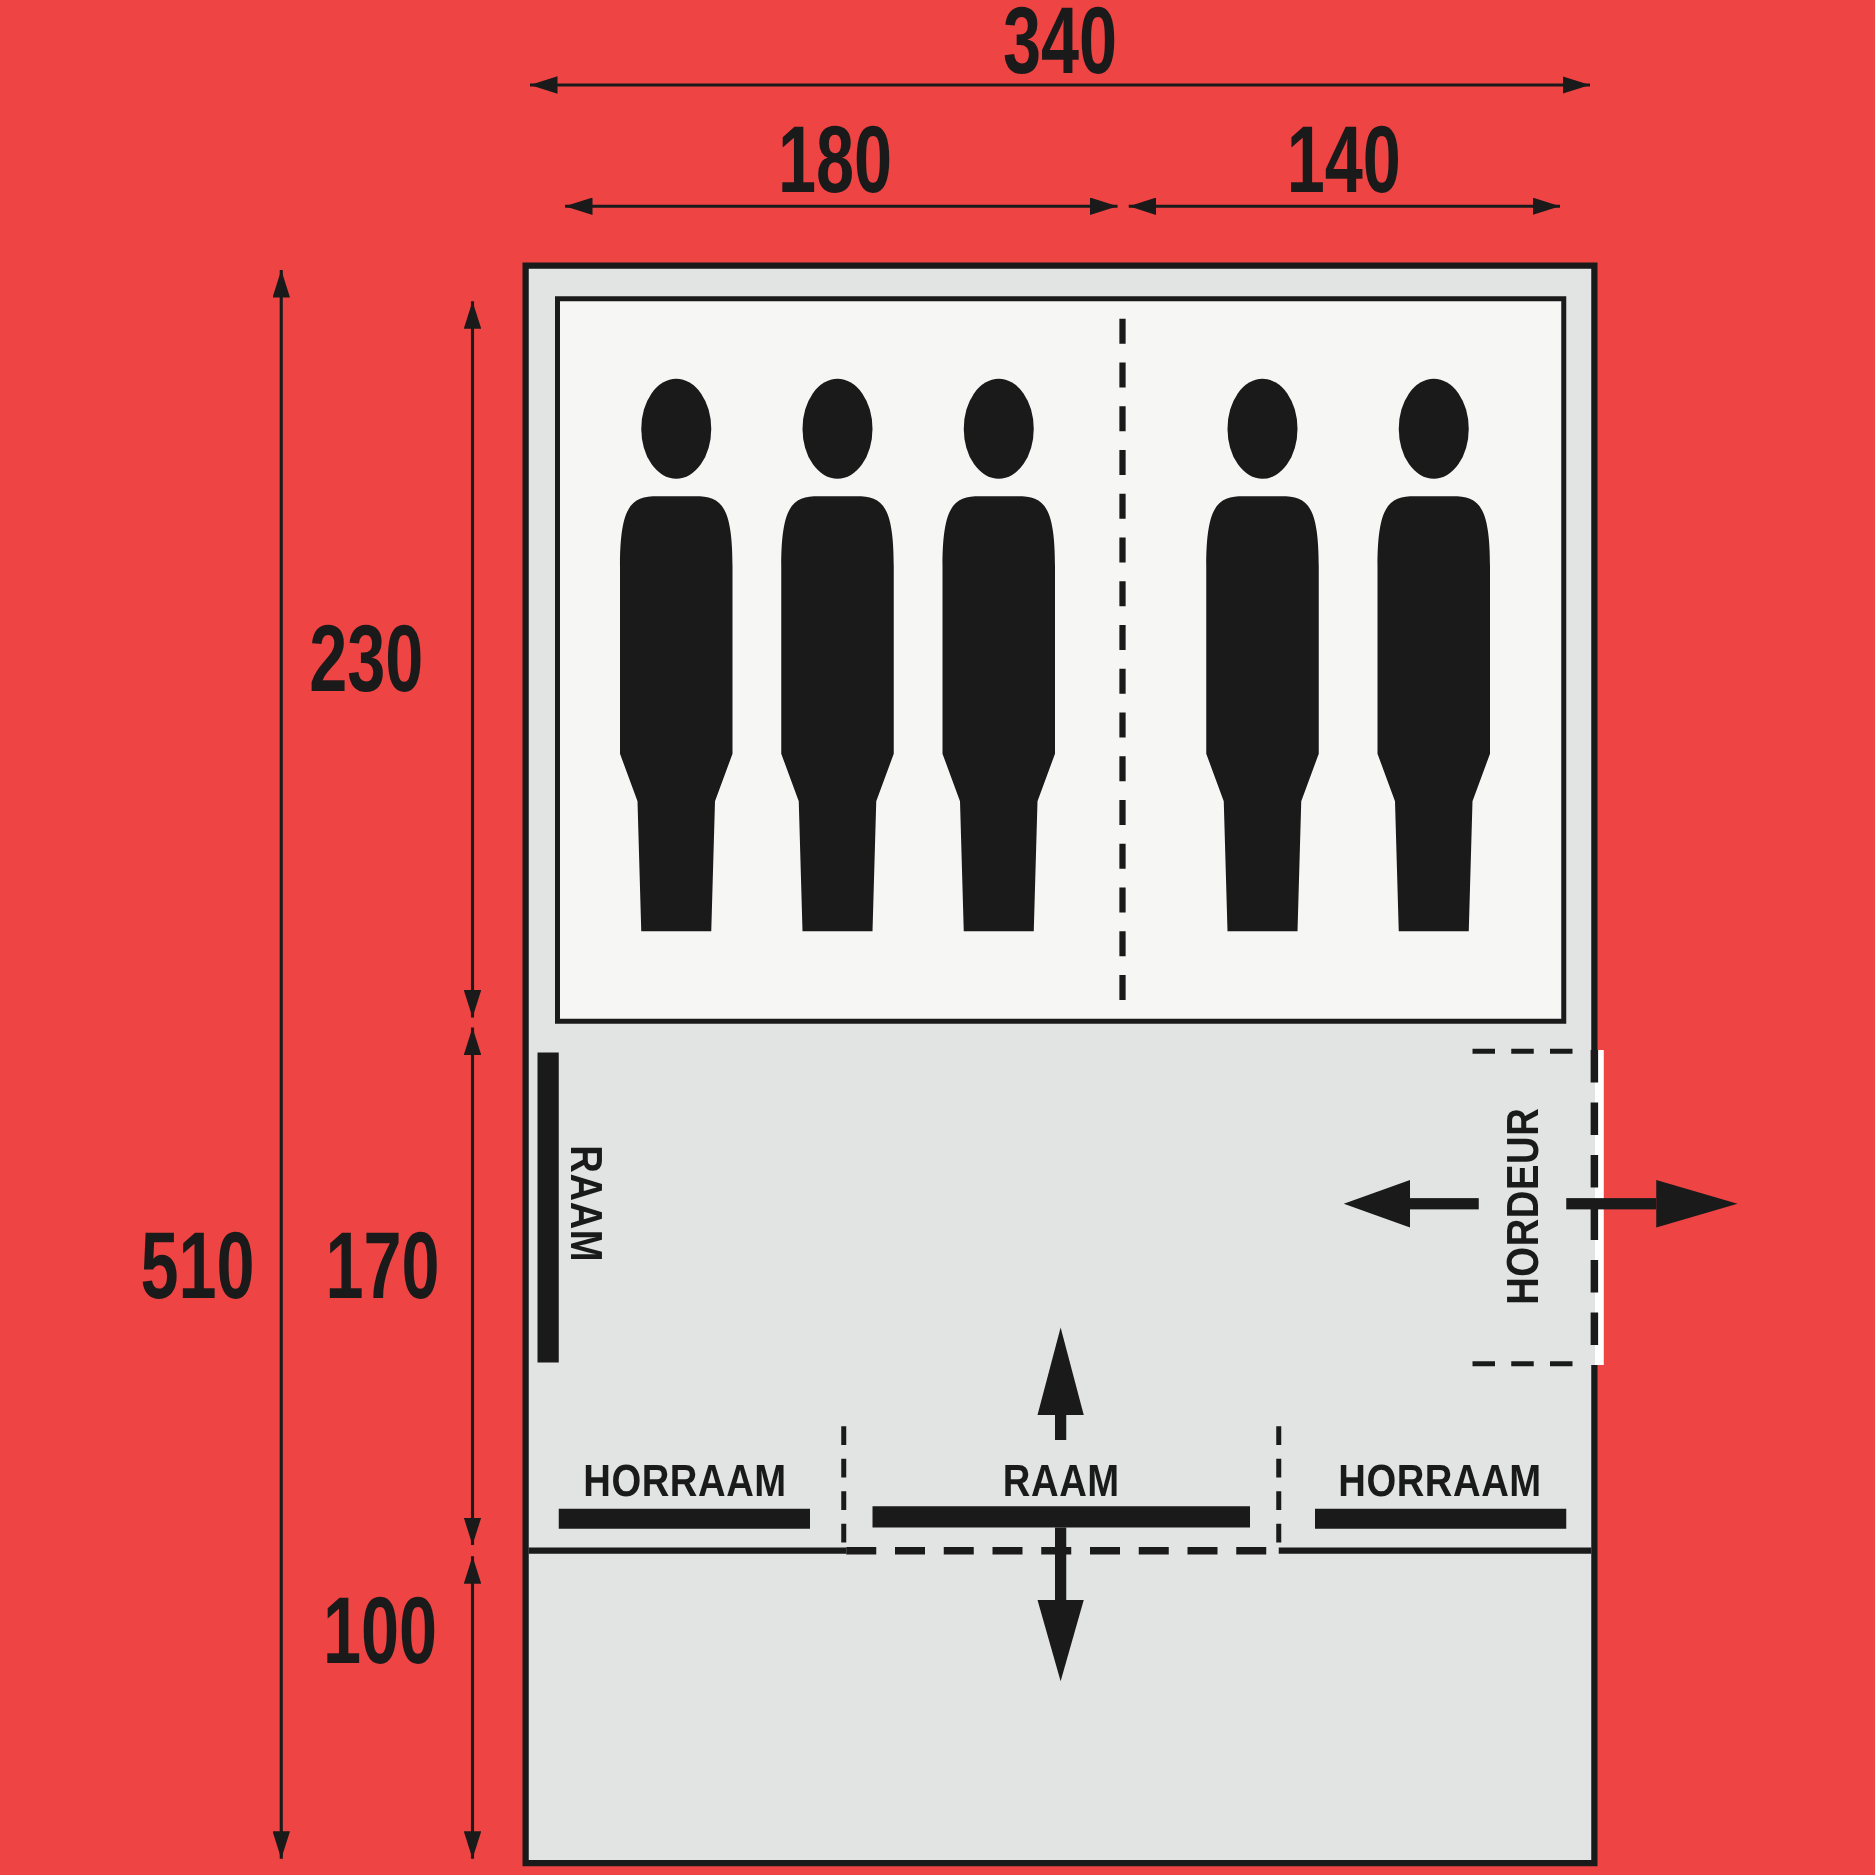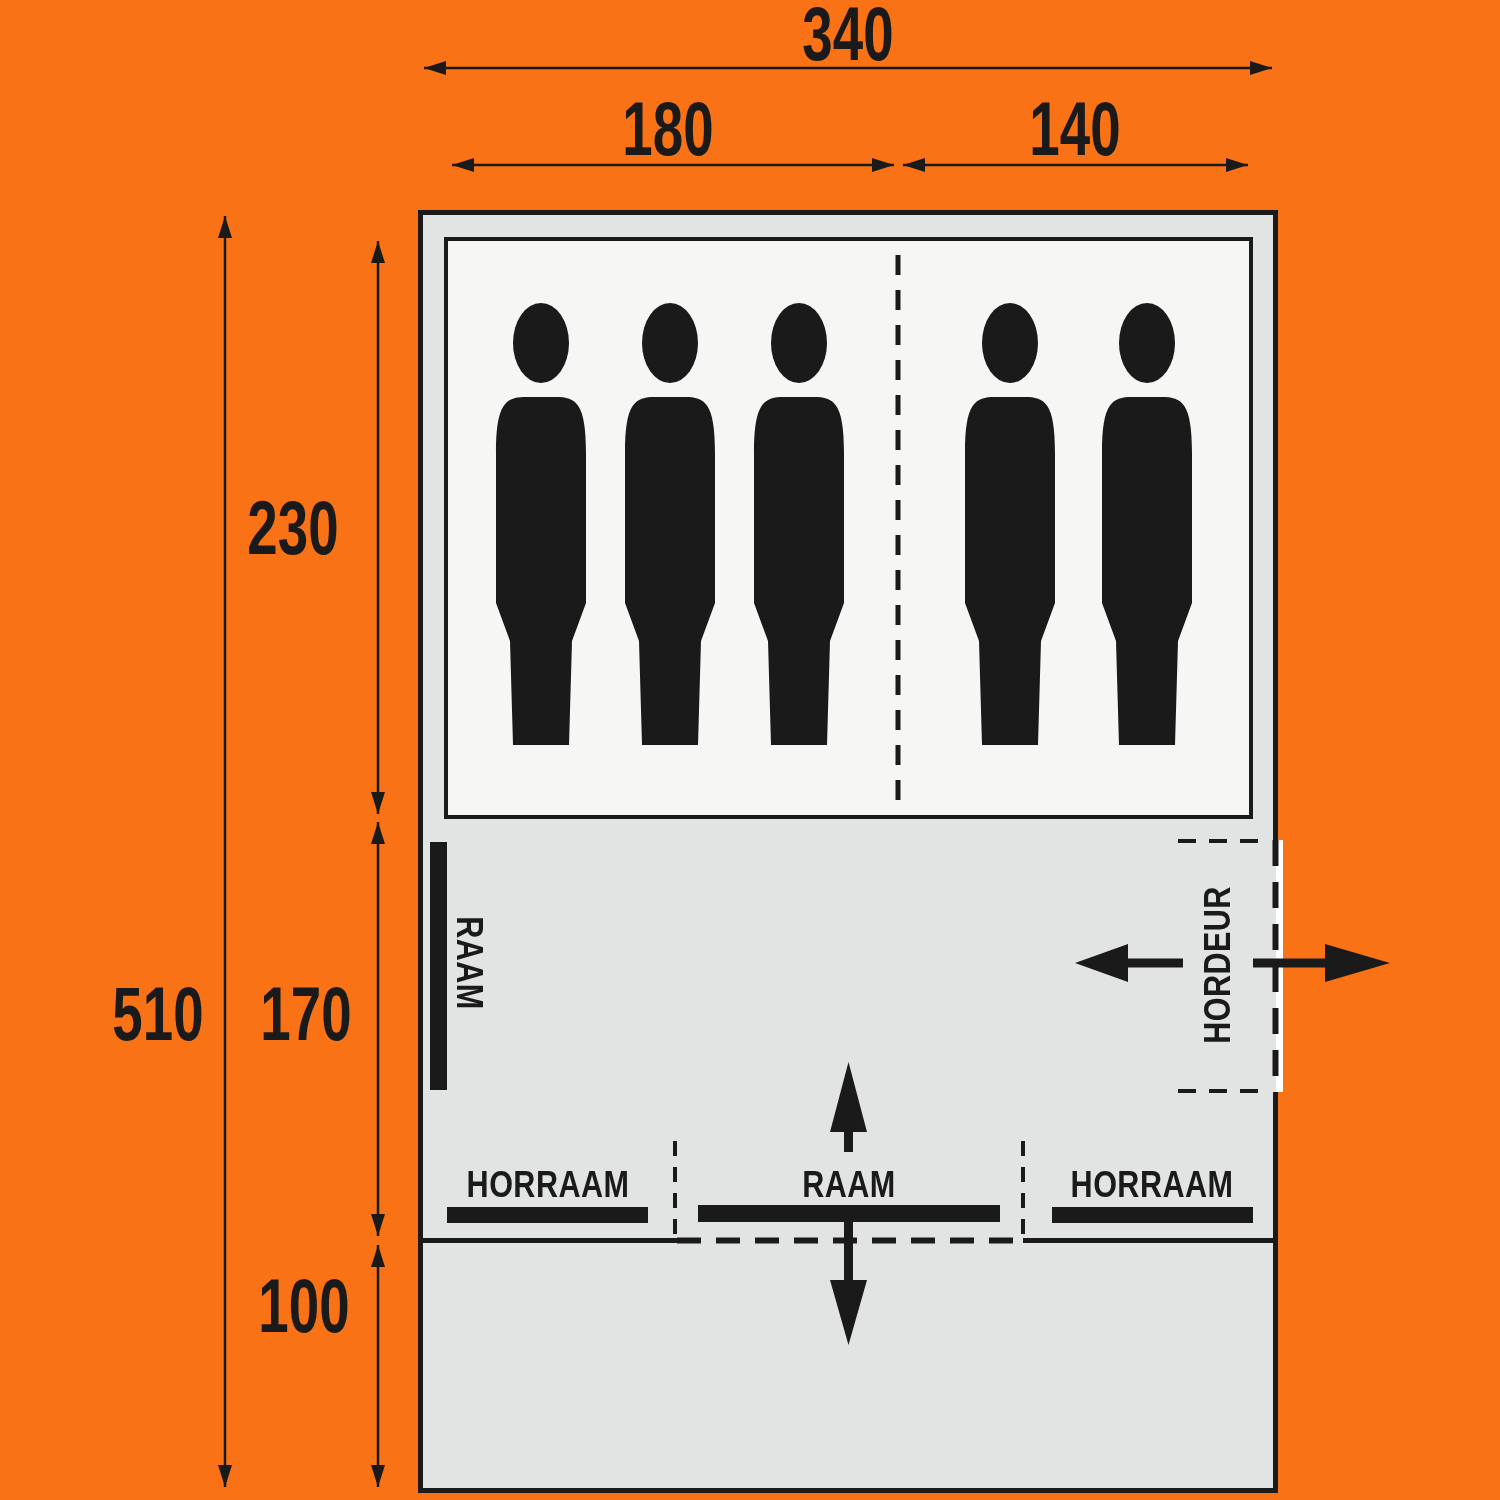--- a/index.html
+++ b/index.html
@@ -1,16 +1,16 @@
 <!DOCTYPE html>
 <html><head>
 <meta charset="utf-8">
 <style>
   html,body{margin:0;padding:0;background:#ffffff;}
-  .stage{position:relative;width:1500px;height:1500px;background:#f97316;overflow:hidden;
+  .stage{position:relative;width:1500px;height:1500px;background:#ef4444;overflow:hidden;
          font-family:"Liberation Sans",sans-serif;}
   .layer{position:absolute;left:0;top:0;width:1500px;height:1500px;}
   .num-label{position:absolute;font-weight:700;font-size:76px;color:#1a1a1a;white-space:nowrap;
              transform:translate(-50%,-50%) scaleX(0.72);}
   .cap-label{position:absolute;font-weight:700;font-size:36px;color:#1a1a1a;white-space:nowrap;
              letter-spacing:0.5px;transform:translate(-50%,-50%) scaleX(0.85);}
   .cap-label.rot90{transform:translate(-50%,-50%) rotate(90deg) scaleX(0.85);}
   .cap-label.rotm90{transform:translate(-50%,-50%) rotate(-90deg) scaleX(0.85);}
 </style>
 </head>

